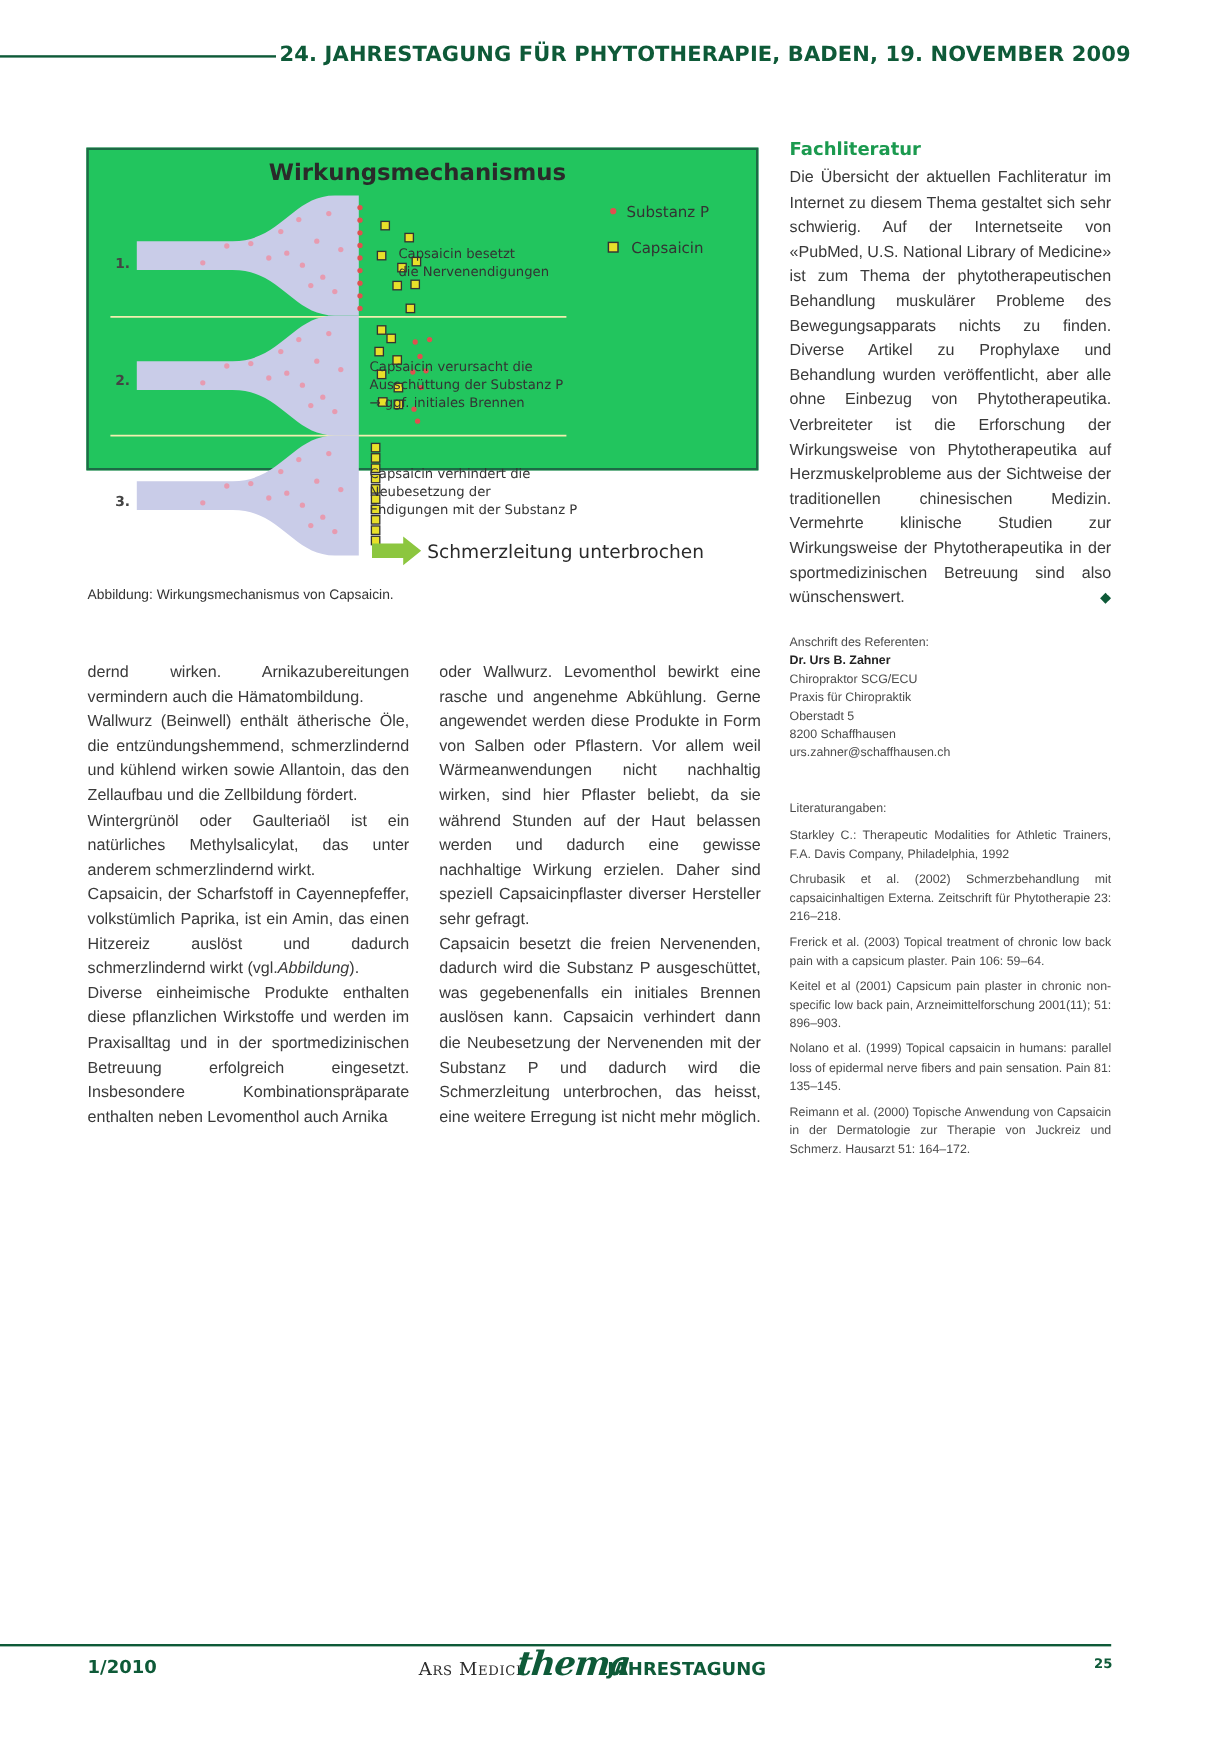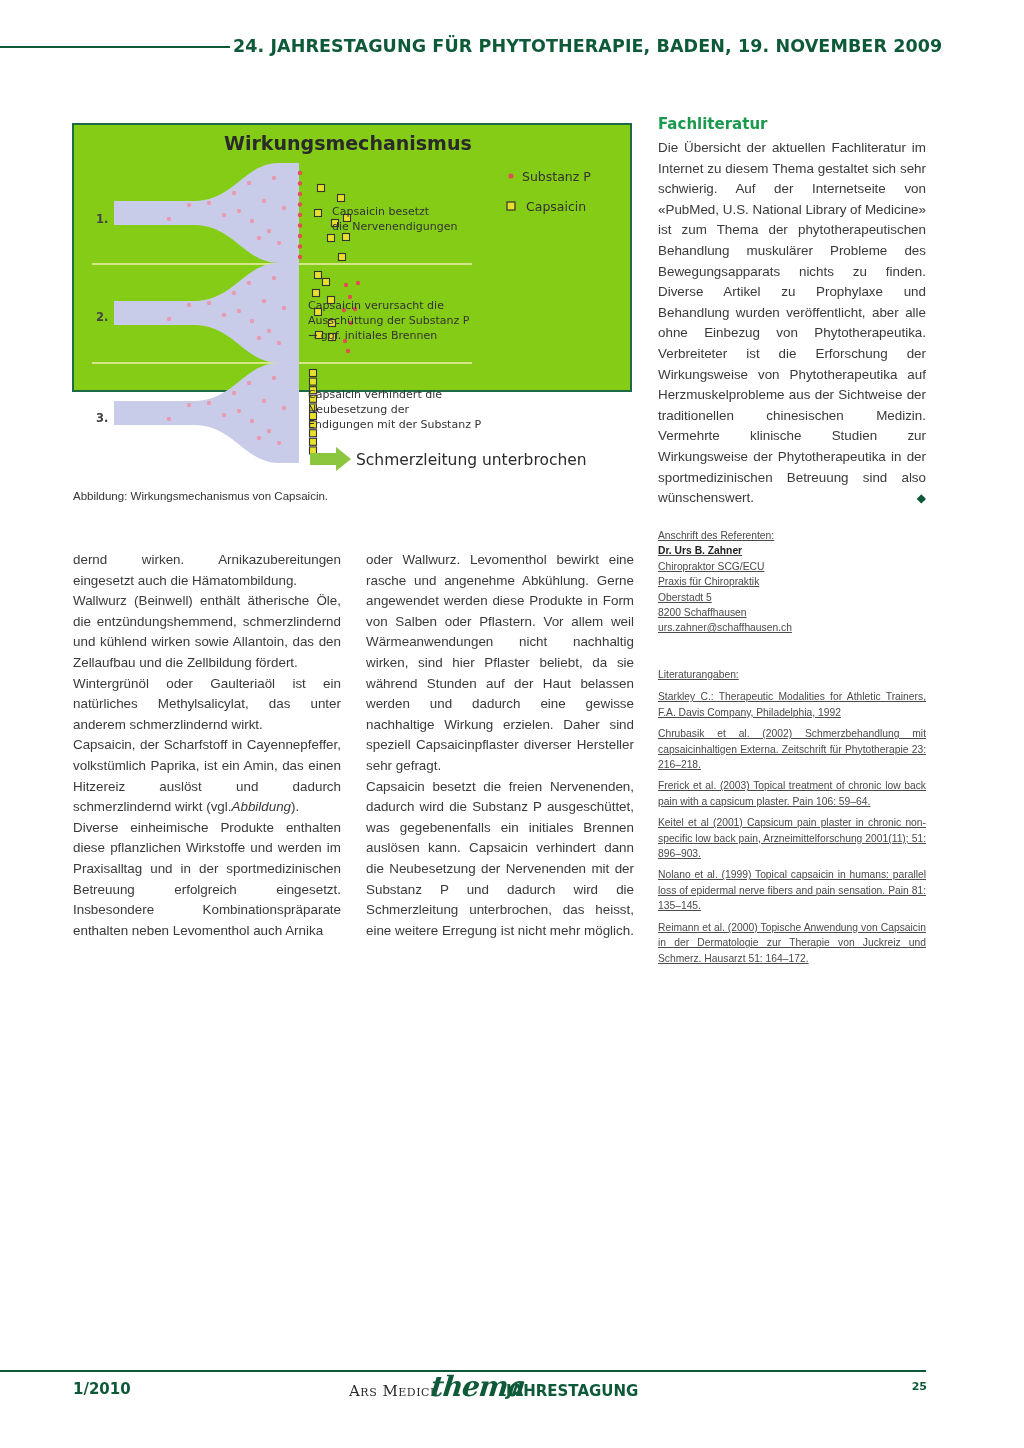--- a/index.html
+++ b/index.html
@@ -8,36 +8,36 @@
   .abs { position:absolute; }
 
   
   .hdr-rule { left:0; top:46px; width:230px; height:2px; background:#0e5a38; }
   .hdr-title { left:233px; top:36px; width:694px; text-align:right;
                font-family:"DejaVu Sans", sans-serif; font-weight:bold; font-size:17.5px;
                color:#0e5a38; letter-spacing:0.1px; white-space:nowrap; }
 
   
   .figure { left:72px; top:123px; width:560px; height:269px; border:2px solid #1d6a45;
-            box-sizing:border-box; background:#84cc16; }
+            box-sizing:border-box; background:#22c55e; }
   .figure svg { position:absolute; left:0; top:0; }
   .fig-caption { left:73px; top:490px; font-size:11.5px; color:#333; font-family:"Liberation Sans", sans-serif; }
 
   
   .col { font-family:"Liberation Sans", sans-serif; font-size:13.4px; line-height:20.6px;
          color:#3a3a3a; text-align:justify; }
   .col p { margin:0; }
   .col1 { left:73px; top:550px; width:268px; }
   .col2 { left:366px; top:550px; width:268px; }
   .col3 { left:658px; top:138px; width:268px; }
   .section-title { left:658px; top:115px; font-family:"DejaVu Sans", sans-serif; font-weight:bold;
                    font-size:15px; color:#1b9a4f; }
   .end-mark { color:#0e5a38; font-size:12px; float:right; }
 
-  .small { font-family:"Liberation Sans", sans-serif; font-size:10.3px; line-height:15.4px; color:#4a4a4a;text-decoration:underline; }
+  .small { font-family:"Liberation Sans", sans-serif; font-size:10.3px; line-height:15.4px; color:#4a4a4a; }
   .address { left:658px; top:528px; width:268px; }
   .address .name { font-weight:bold; color:#222; }
   .refs { left:658px; top:667px; width:268px; }
   .refs .lbl { margin-bottom:7px; }
   .refs .ref { text-align:justify; margin-bottom:6px; }
 
   
   .ftr-rule { left:0; top:1370px; width:926px; height:2px; background:#0e5a38; }
   .ftr-issue { left:73px; top:1380px; font-family:"DejaVu Sans", sans-serif; font-weight:bold; font-size:15px; color:#0e5a38; }
   .ftr-page { left:900px; top:1380px; width:27px; text-align:right; font-family:"DejaVu Sans", sans-serif; font-weight:bold; font-size:11px; color:#0e5a38; }
@@ -173,21 +173,21 @@
     <text x="234" y="288" font-family="DejaVu Sans, sans-serif" font-size="11" fill="#333">Neubesetzung der</text>
     <text x="234" y="303" font-family="DejaVu Sans, sans-serif" font-size="11" fill="#333">Endigungen mit der Substanz P</text>
 
     <path d="M 236 328 L 262 328 L 262 322 L 277 334 L 262 346 L 262 340 L 236 340 Z" fill="#8cc63f"></path>
     <text x="282" y="340" font-family="DejaVu Sans, sans-serif" font-size="15.5" fill="#2a2a2a">Schmerzleitung unterbrochen</text>
   </svg>
 </div>
 <div class="abs fig-caption">Abbildung: Wirkungsmechanismus von Capsaicin.</div>
 
 <div class="abs col col1">
-  <p>dernd wirken. Arnikazubereitungen eingesetzt auch die Hämatombildung.</p>
+  <p>dernd wirken. Arnikazubereitungen vermindern auch die Hämatombildung.</p>
   <p>Wallwurz (Beinwell) enthält ätherische Öle, die entzündungshemmend, schmerzlindernd und kühlend wirken sowie Allantoin, das den Zellaufbau und die Zellbildung fördert.</p>
   <p>Wintergrünöl oder Gaulteriaöl ist ein natürliches Methylsalicylat, das unter anderem schmerzlindernd wirkt.</p>
   <p><span>Capsaicin, der Scharfstoff in Cayennepfeffer, volkstümlich Paprika, ist ein Amin, das einen Hitzereiz auslöst und dadurch schmerzlindernd wirkt (vgl.</span><i>Abbildung</i><span>).</span></p>
   <p>Diverse einheimische Produkte enthalten diese pflanzlichen Wirkstoffe und werden im Praxisalltag und in der sportmedizinischen Betreuung erfolgreich eingesetzt. Insbesondere Kombinationspräparate enthalten neben Levomenthol auch Arnika</p>
 </div>
 
 <div class="abs col col2">
   <p>oder Wallwurz. Levomenthol bewirkt eine rasche und angenehme Abkühlung. Gerne angewendet werden diese Produkte in Form von Salben oder Pflastern. Vor allem weil Wärmeanwendungen nicht nachhaltig wirken, sind hier Pflaster beliebt, da sie während Stunden auf der Haut belassen werden und dadurch eine gewisse nachhaltige Wirkung erzielen. Daher sind speziell Capsaicinpflaster diverser Hersteller sehr gefragt.</p>
   <p>Capsaicin besetzt die freien Nervenenden, dadurch wird die Substanz P ausgeschüttet, was gegebenenfalls ein initiales Brennen auslösen kann. Capsaicin verhindert dann die Neubesetzung der Nervenenden mit der Substanz P und dadurch wird die Schmerzleitung unterbrochen, das heisst, eine weitere Erregung ist nicht mehr möglich.</p>
 </div>

